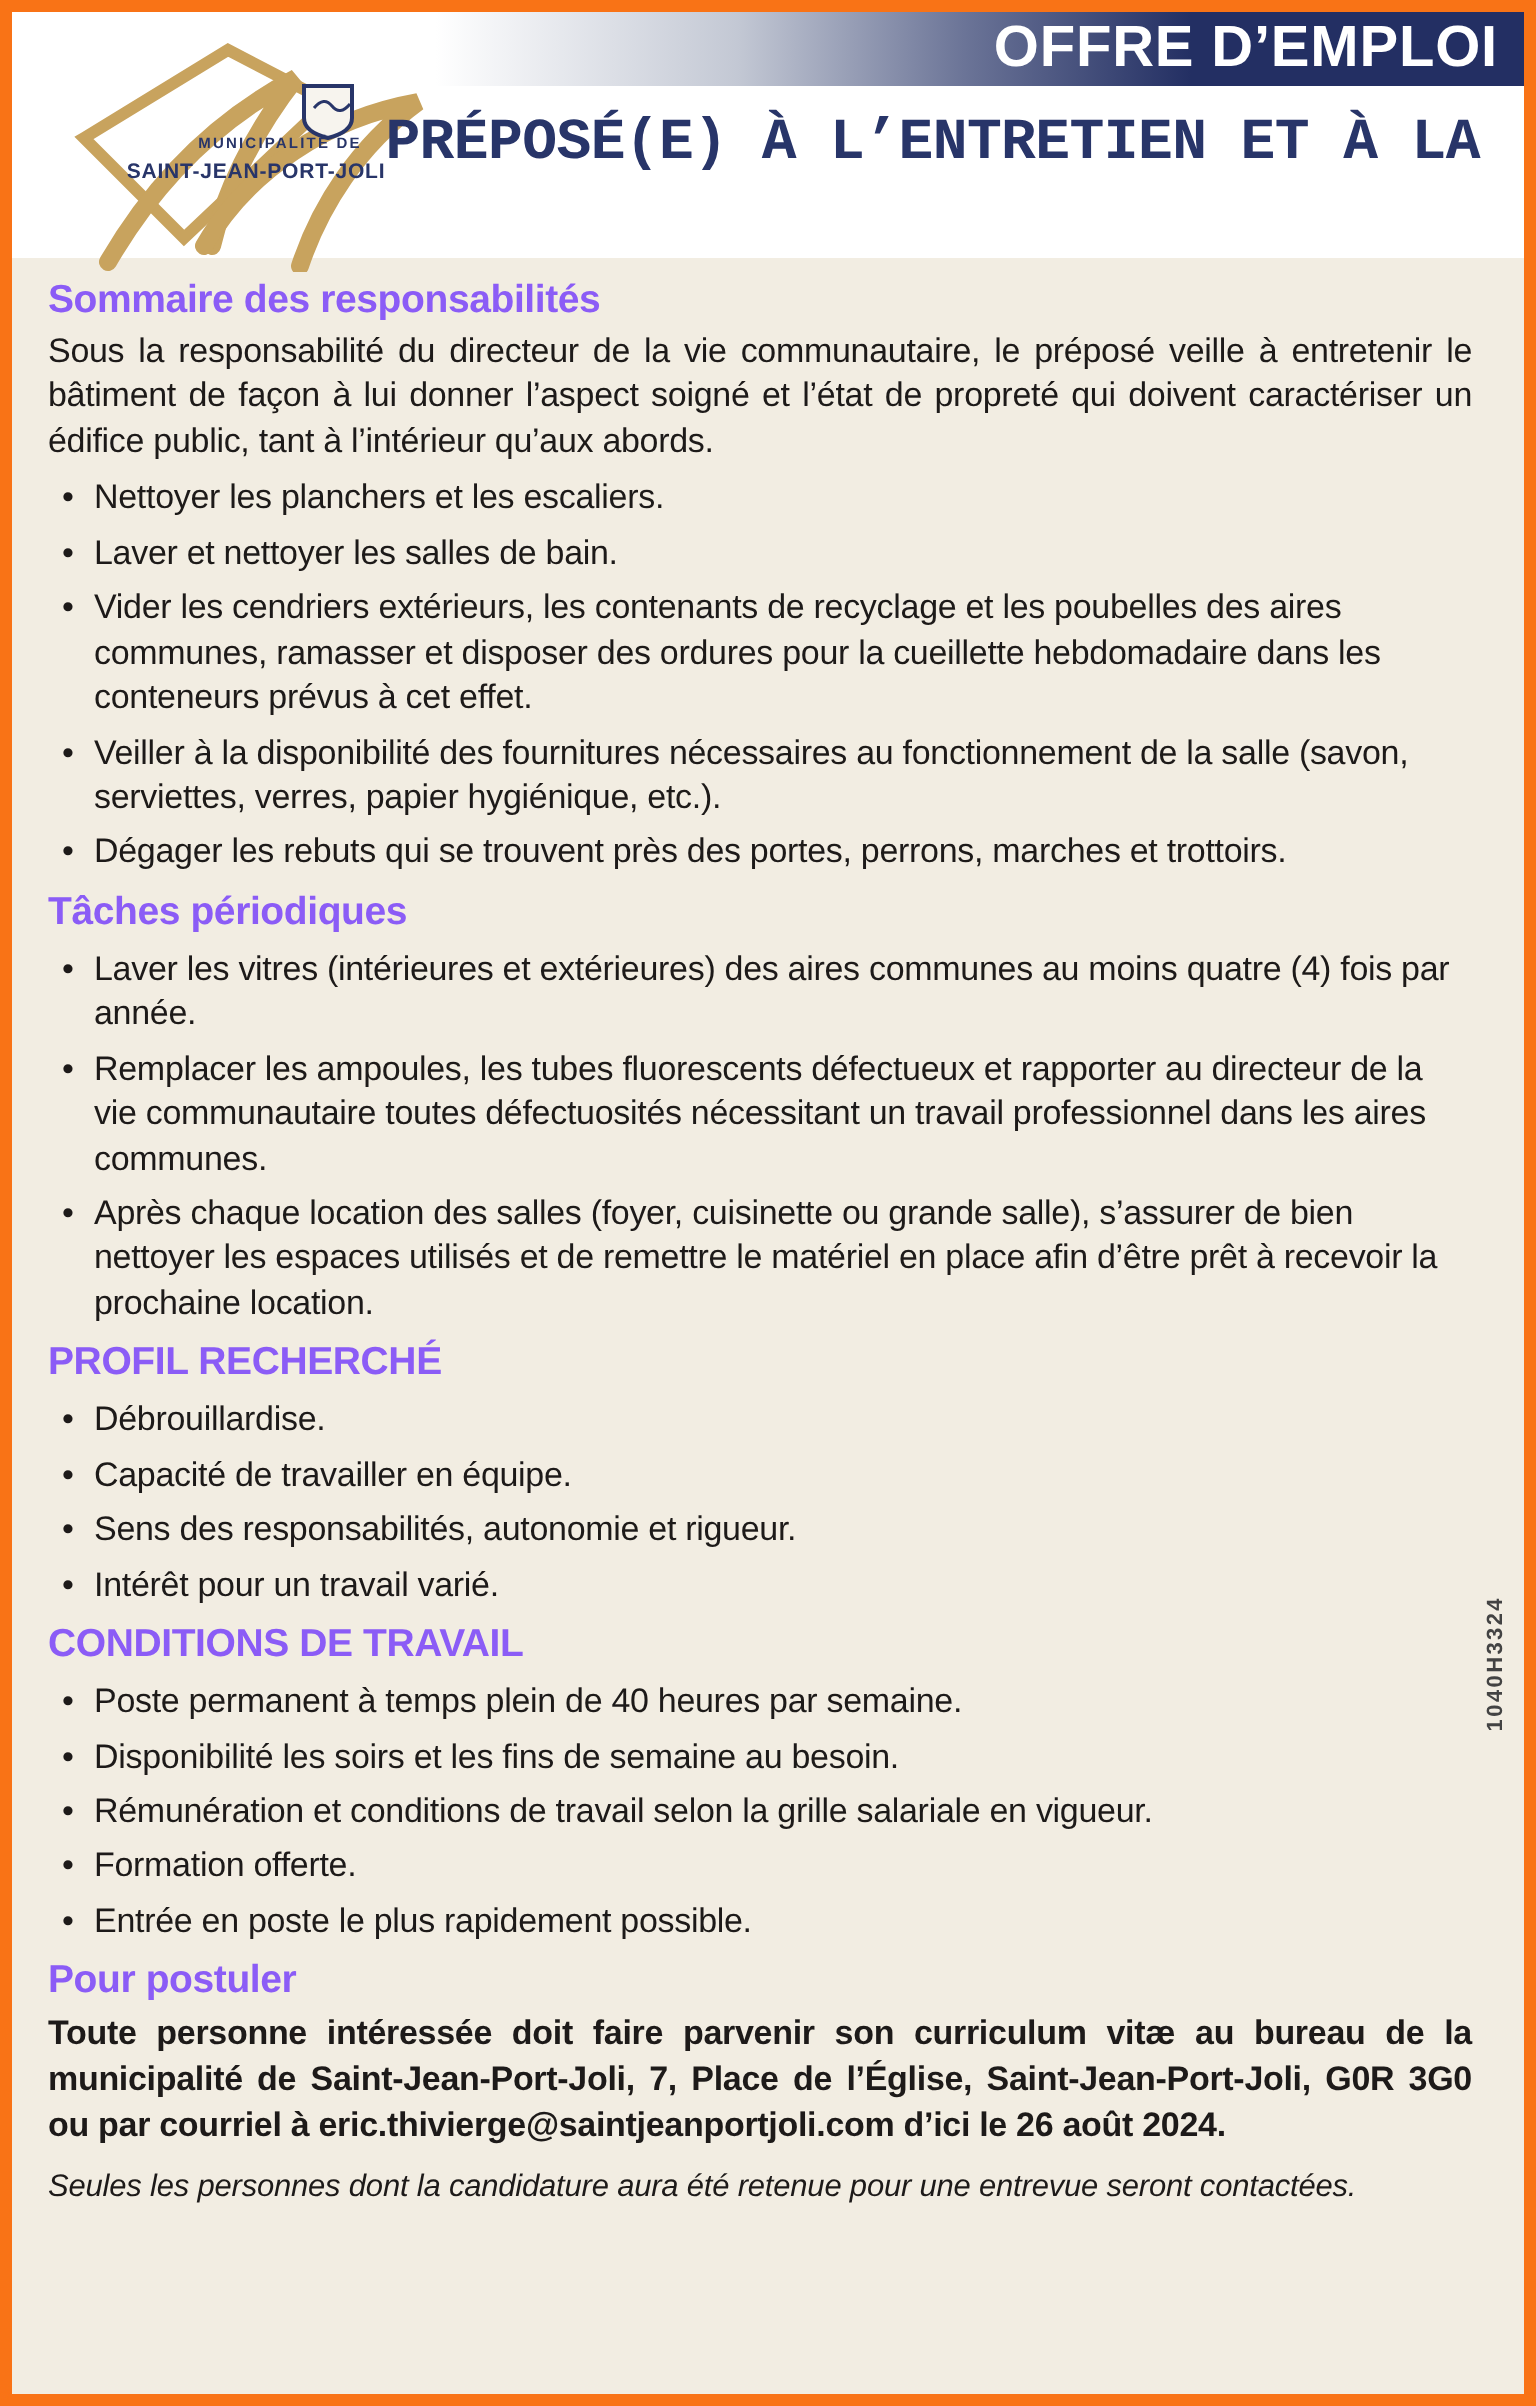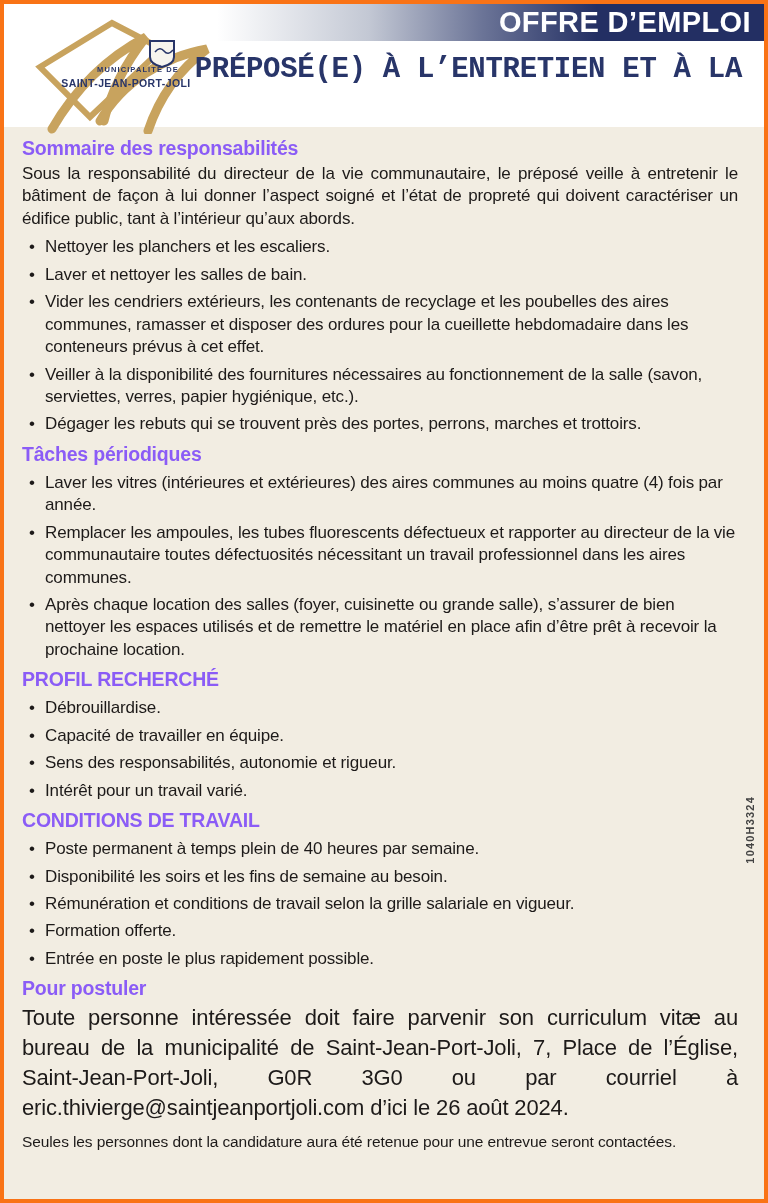--- a/index.html
+++ b/index.html
@@ -1,18 +1,18 @@
 <!DOCTYPE html>
 <html><head>
 <meta charset="utf-8">
 <style>
   html,body { margin:0; padding:0; background:#ffffff; }
   .page {
     width:768px; height:1203px; box-sizing:border-box;
-    border:4px solid #f97316; background:#ffffff;
+    border:6px solid #f97316; background:#ffffff;
     font-family:"Liberation Sans", sans-serif; color:#1d1a19;
     display:flex; flex-direction:column; position:relative; overflow:hidden;
   }
   
   .banner {
     flex:0 0 37px; height:37px;
     background:linear-gradient(90deg,#ffffff 0%,#ffffff 28%,#c3c8d4 48%,#6b7497 63%,#232f63 78%,#232f63 100%);
     display:flex; align-items:center; justify-content:flex-end;
     padding-right:13px;
   }
@@ -30,22 +30,22 @@
   .content { flex:1; background:#f2ede2; padding:6px 26px 0 18px; }
   .h { font-size:19.5px; font-weight:bold; margin:7px 0 3px; letter-spacing:-0.2px; color:#8b5cf6; }
   .h.first { margin-top:4px; }
   .p { font-size:17px; line-height:1.32; text-align:justify; margin:0; letter-spacing:-0.15px; }
   ul.bullets { list-style:none; margin:6px 0 0 0; padding:0; }
   ul.bullets li {
     position:relative; padding-left:23px; margin:5px 0;
     font-size:17px; line-height:1.32; letter-spacing:-0.15px;
   }
   ul.bullets li::before { content:"\2022"; position:absolute; left:7px; top:0; color:#1d1a19; }
-  .apply-body { font-weight:normal; font-size:22px; line-height:1.36; text-align:justify; margin:2px 0 0 0; letter-spacing:-0.15px; }
-  .footnote { font-size:15.5px; margin-top:10px; letter-spacing:-0.1px; }
+  .apply-body { font-weight:bold; font-size:17px; line-height:1.36; text-align:justify; margin:2px 0 0 0; letter-spacing:-0.15px; }
+  .footnote { font-style:italic; font-size:15.5px; margin-top:10px; letter-spacing:-0.1px; }
   
   .ref-code {
     position:absolute; right:8px; top:792px;
     writing-mode:vertical-rl; transform:rotate(180deg);
     font-size:11px; font-weight:bold; letter-spacing:1.2px; color:#434343;
   }
 </style>
 </head>
 <body>
 

